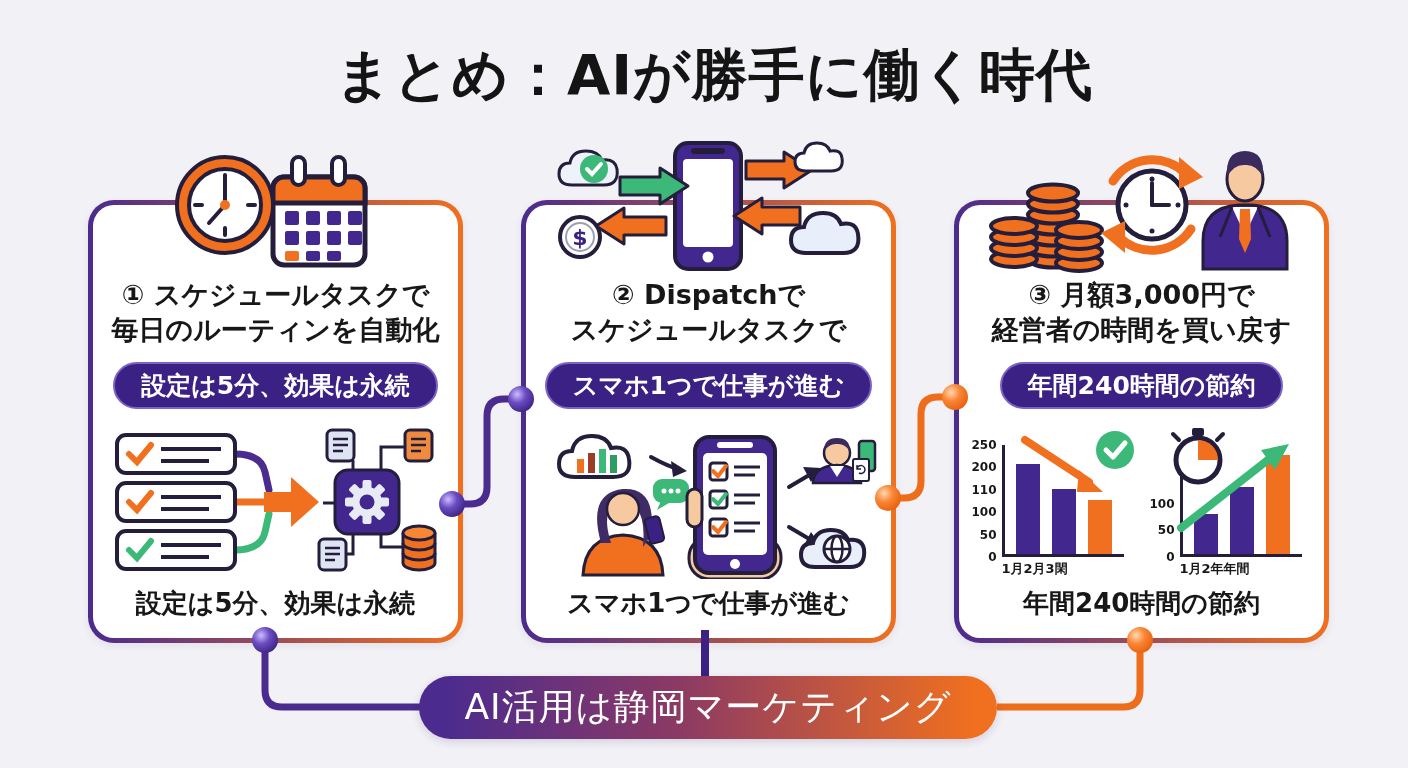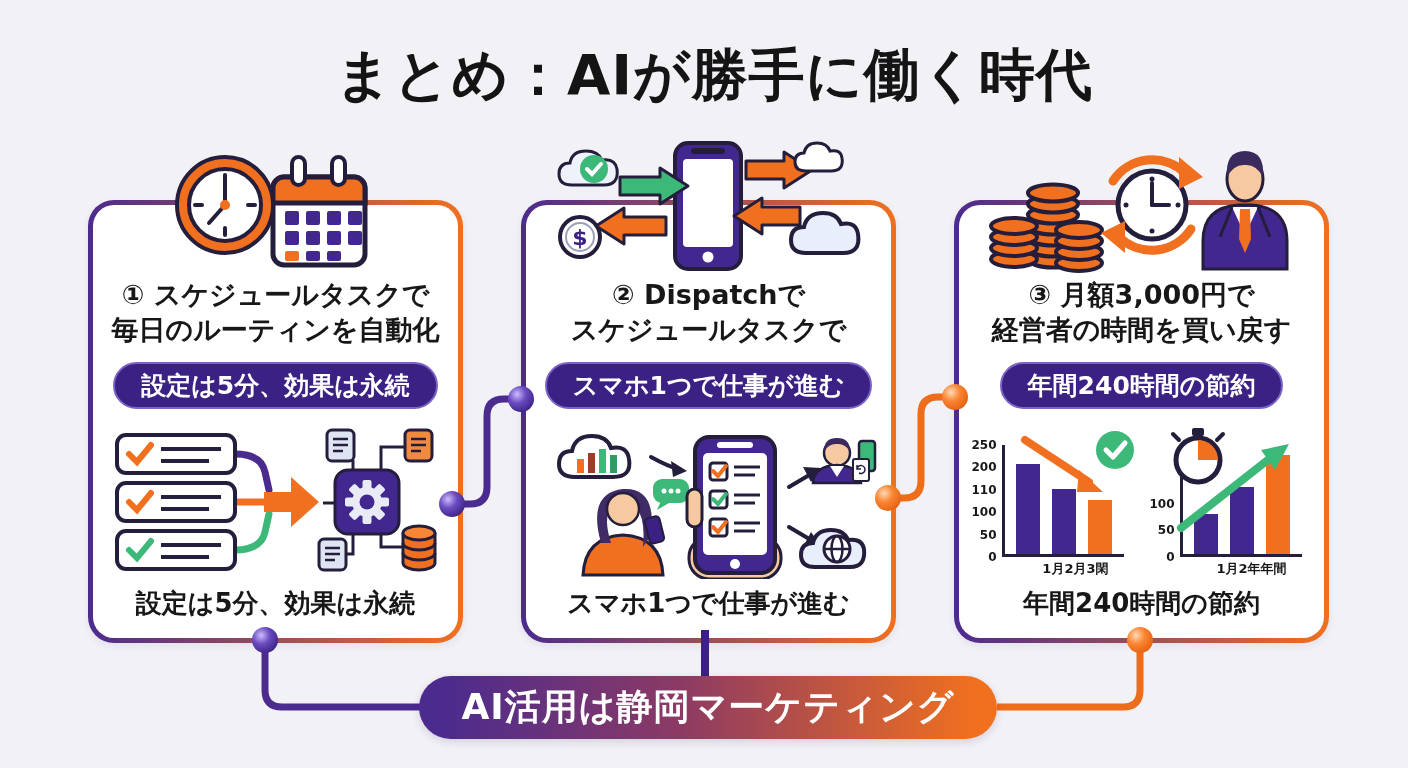--- a/index.html
+++ b/index.html
@@ -15,31 +15,31 @@
   .card-icons{position:absolute;left:50%;transform:translateX(-50%);top:-64px;z-index:3;}
   .card-title{margin:72px 6px 0;text-align:center;font-size:27px;font-weight:700;color:#171717;
     line-height:1.3;white-space:pre-line;}
   .badge{margin:15px auto 0;width:fit-content;max-width:335px;background:#3b2184;border:2px solid #7c63c6;
     color:#fff;font-size:25px;font-weight:800;padding:5px 26px;border-radius:28px;white-space:nowrap;}
   .illus{position:absolute;left:0;right:0;top:220px;height:154px;display:flex;justify-content:center;align-items:center;}
   .caption{position:absolute;left:0;right:0;top:381px;text-align:center;font-size:26px;font-weight:800;color:#171717;}
   .connectors{position:absolute;left:0;top:0;z-index:4;pointer-events:none;}
   .banner{position:absolute;left:419px;top:676px;width:578px;height:63px;border-radius:34px;
     background:linear-gradient(90deg,#4b2b8e 4%,#8c3a64 45%,#f0701f 96%);
-    color:#fff;font-size:36px;font-weight:700;display:flex;align-items:center;justify-content:center;
+    color:#fff;font-size:36px;font-weight:400;display:flex;align-items:center;justify-content:center;
     z-index:6;letter-spacing:1px;box-shadow:0 3px 8px rgba(40,20,80,.15);}
   .charts-row{display:flex;gap:6px;}
   .mini-chart{position:relative;width:172px;height:152px;}
   .mini-chart .yaxis{position:absolute;left:0;bottom:21px;width:33px;height:112px;}
   .mini-chart .yaxis span{position:absolute;right:3px;font-size:12px;font-weight:800;color:#171717;line-height:1;}
   .mini-chart .plot{position:absolute;left:35px;bottom:21px;width:122px;height:112px;
     border-left:3px solid #241e3c;border-bottom:3px solid #241e3c;
     display:flex;align-items:flex-end;justify-content:space-around;padding:0 6px;box-sizing:border-box;}
   .mini-chart .bar{width:24px;}
-  .mini-chart .xlabels{position:absolute;left:20px;bottom:0;width:122px;display:flex;justify-content:flex-end;
+  .mini-chart .xlabels{position:absolute;left:35px;bottom:0;width:122px;display:flex;justify-content:flex-start;
     font-size:13px;font-weight:800;color:#171717;}
   .chart-anno{position:absolute;left:0;top:0;z-index:2;pointer-events:none;}
 </style>
 </head>
 <body>
 
 <div class="stage">
 
   <h1 class="page-title">まとめ：AIが勝手に働く時代</h1>
 

